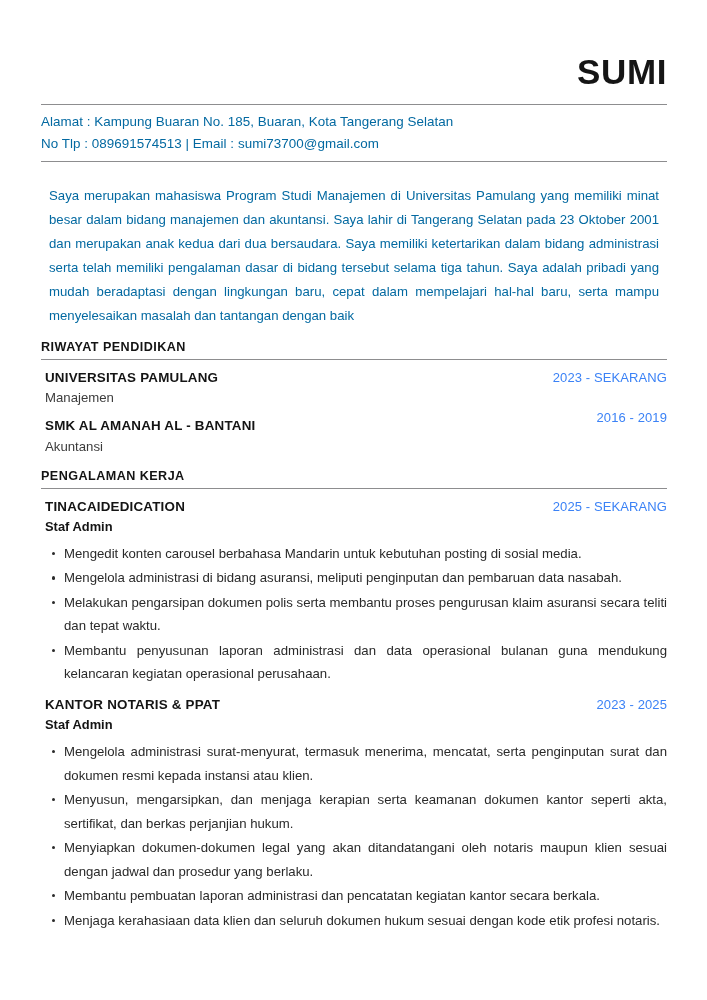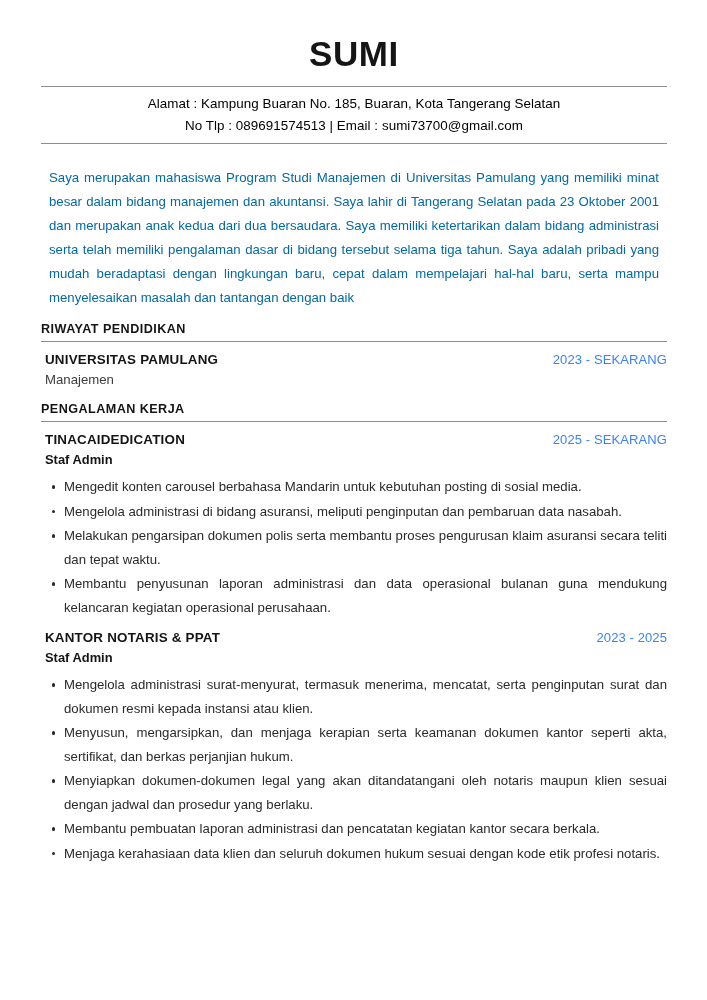--- a/index.html
+++ b/index.html
@@ -25,40 +25,40 @@
   .content {
     position: absolute;
     left: 41px;
     top: 0;
     width: 626px;
   }
 
   
   .name-title {
     margin: 0;
-    padding-top: 36px;
-    text-align: center;
+    padding-top: 54px;
+    text-align: right;
     font-size: 35px;
     font-weight: bold;
     letter-spacing: 0.6px;
     line-height: 1.05;
     color: #151515;
   }
   .rule {
     height: 0;
     border: 0;
     border-top: 1.4px solid #8d8d8f;
     margin: 0;
   }
   .rule-header-top { margin-top: 13px; }
   .contact-line {
-    text-align: center;
+    text-align: left;
     font-size: 13.4px;
     line-height: 1.45;
-    color: #000000;
+    color: #0369a1;
     padding: 7px 0 1px 0;
     letter-spacing: 0.05px;
   }
   .contact-line.second {
     padding: 2px 0 7px 0;
   }
 
   
   .summary {
     margin: 8px;
@@ -172,20 +172,27 @@
       <div class="section-rule"></div>
 
       <div class="entry">
         <div class="entry-head">
           <div class="entry-org">UNIVERSITAS PAMULANG</div>
           <div class="entry-date">2023 - SEKARANG</div>
         </div>
         <div class="entry-sub">Manajemen</div>
       </div>
 
+      <div class="entry">
+        <div class="entry-head">
+          <div class="entry-org">SMK AL AMANAH AL - BANTANI</div>
+          <div class="entry-date raised">2016 - 2019</div>
+        </div>
+        <div class="entry-sub">Akuntansi</div>
+      </div>
     </div>
 
     <div class="section">
       <div class="section-title">PENGALAMAN KERJA</div>
       <div class="section-rule"></div>
 
       <div class="entry">
         <div class="entry-head">
           <div class="entry-org">TINACAIDEDICATION</div>
           <div class="entry-date">2025 - SEKARANG</div>

